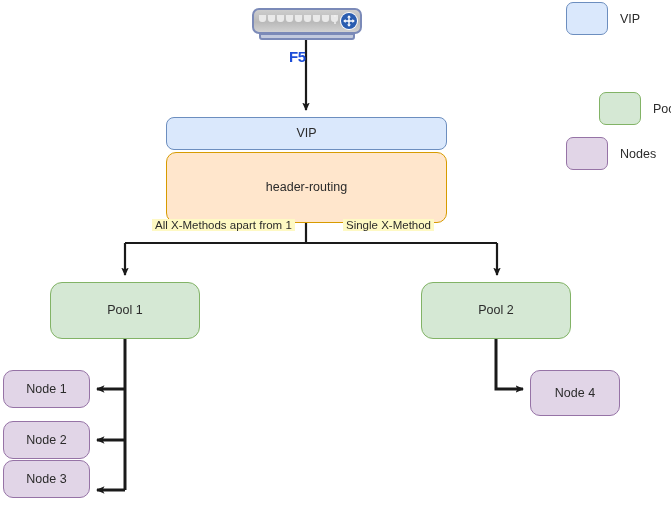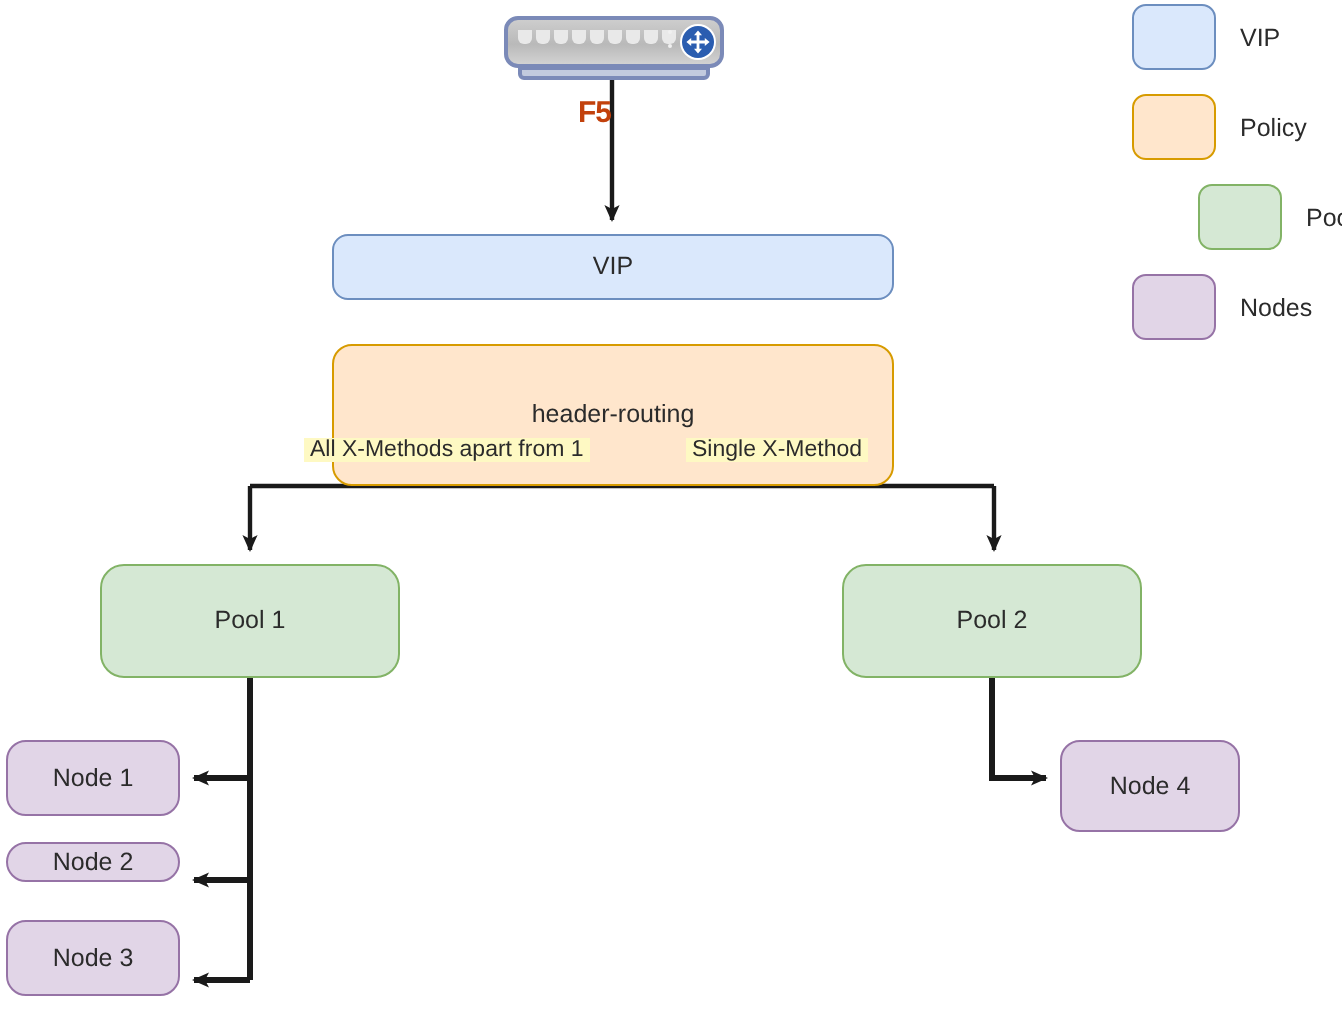--- a/index.html
+++ b/index.html
@@ -56,21 +56,21 @@
     color: #2b2b2b;
     background: #fef9c3;
     white-space: nowrap;
     padding: 0 3px;
     text-align: center;
   }
   #f5-label {
     position: absolute;
     font-size: 15px;
     font-weight: bold;
-    color: #c2410c;
+    color: #1d4ed8;
     letter-spacing: -0.5px;
   }
   
   #f5-device {
     position: absolute;
     left: 252px;
     top: 8px;
     width: 110px;
     height: 34px;
   }
@@ -223,60 +223,56 @@
     </div>
     <div class="dev-base"></div>
   </div>
 
   <div id="f5-label" style="left:289px; top:48px;">F5</div>
 
   <div class="node-box vip-box" style="left:166px; top:117px; width:281px; height:33px;">
     <span>VIP</span>
   </div>
 
-  <div class="node-box policy-box" style="left:166px; top:152px; width:281px; height:71px;margin-top:20px;">
+  <div class="node-box policy-box" style="left:166px; top:152px; width:281px; height:71px;">
     <span>header-routing</span>
   </div>
 
   <div class="edge-label" style="left:152px; top:219px;">All X-Methods apart from 1</div>
   <div class="edge-label" style="left:343px; top:219px;">Single X-Method</div>
 
   <div class="node-box pool-box" style="left:50px; top:282px; width:150px; height:57px;">
     <span>Pool 1</span>
   </div>
 
   <div class="node-box pool-box" style="left:421px; top:282px; width:150px; height:57px;">
     <span>Pool 2</span>
   </div>
 
   <div class="node-box nodes-box" style="left:3px; top:370px; width:87px; height:38px;">
     <span>Node 1</span>
   </div>
 
-  <div class="node-box nodes-box" style="left:3px; top:421px; width:87px; height:20px;">
+  <div class="node-box nodes-box" style="left:3px; top:421px; width:87px; height:38px;">
     <span>Node 2</span>
   </div>
 
   <div class="node-box nodes-box" style="left:3px; top:460px; width:87px; height:38px;">
     <span>Node 3</span>
   </div>
 
   <div class="node-box nodes-box" style="left:530px; top:370px; width:90px; height:46px;">
     <span>Node 4</span>
   </div>
 
   <div id="legend">
     <div class="legend-row" style="top:2px;">
       <div class="legend-swatch" style="background:#dae8fc; border-color:#6c8ebf;"></div>
       <div class="legend-label">VIP</div>
     </div>
-    <div class="legend-row" style="top:47px;">
-      <div class="legend-swatch" style="background:#ffe6cc; border-color:#d79b00;"></div>
-      <div class="legend-label">Policy</div>
-    </div>
     <div class="legend-row" style="top:92px;margin-left:33px;">
       <div class="legend-swatch" style="background:#d5e8d4; border-color:#82b366;"></div>
       <div class="legend-label">Pool</div>
     </div>
     <div class="legend-row" style="top:137px;justify-content:center;">
       <div class="legend-swatch" style="background:#e1d5e7; border-color:#9673a6;"></div>
       <div class="legend-label">Nodes</div>
     </div>
   </div>
 

